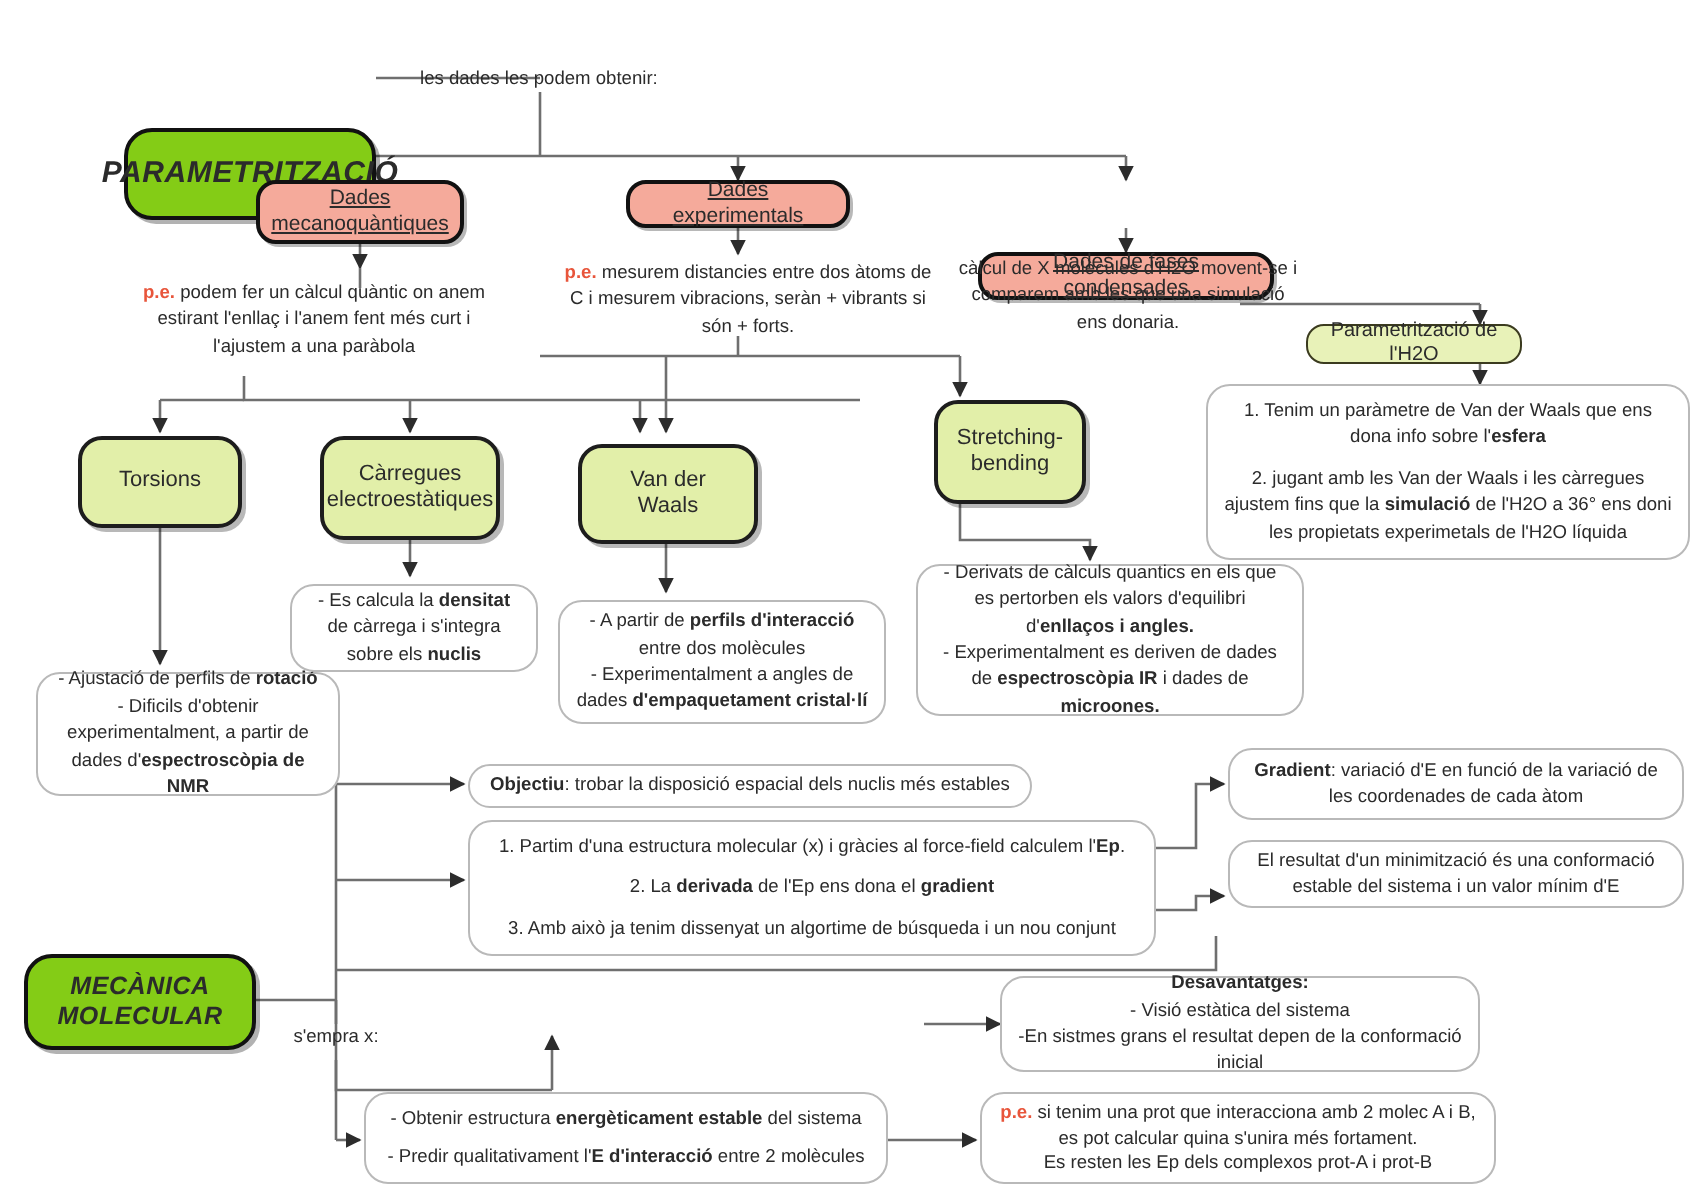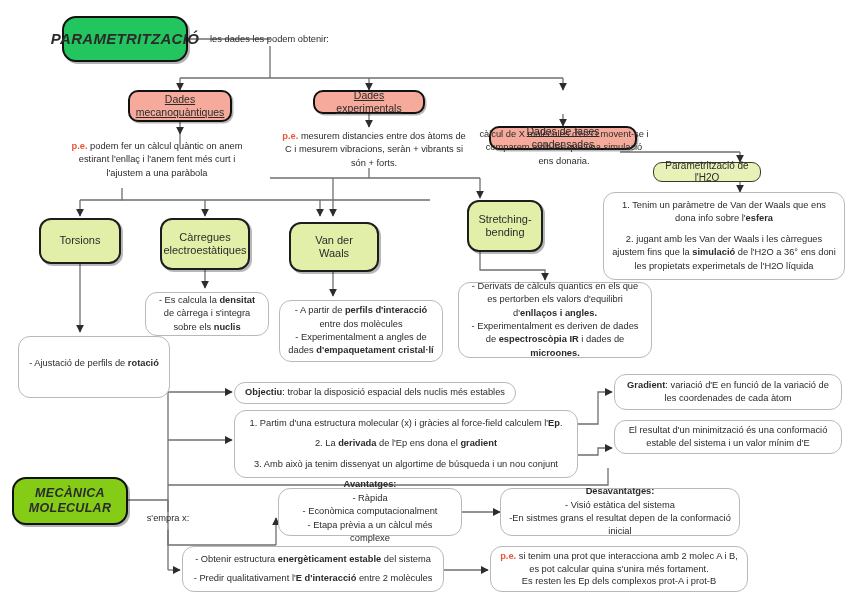--- a/index.html
+++ b/index.html
@@ -35,21 +35,21 @@
   }
   
   .chip {
     border: 2.5px solid #111;
     border-radius: 14px;
     font-style: italic;
     font-weight: bold;
     letter-spacing: 0.3px;
     box-shadow: 2px 2px 0 rgba(0,0,0,0.30);
   }
-  .chip-yellow { background: #22c55e; }
+  .chip-yellow { background: #84cc16; margin-top: 48px; }
   .chip-cyan   { background: #84cc16; }
   .chip .lines { display: block; }
   .chip .l { display: block; }
 
   
   .pill-pink {
     background: #f5aa9b;
     border: 2px solid #111;
     border-radius: 10px;
     font-size: 10.5px;
@@ -257,20 +257,23 @@
       <span class="l">Stretching-</span><br>
       <span class="l">bending</span>
     </span>
   </div>
 
   <div class="note" style="position:absolute; left:18px; top:336px; width:152px; height:62px;">
     <div>
       <span>- Ajustació de perfils de </span><b>rotació</b>
     </div>
     <div class="blank"></div>
+    <div>
+      <span>- Dificils d'obtenir experimentalment, a partir de dades d'</span><b>espectroscòpia de NMR</b>
+    </div>
   </div>
 
   <div class="note" style="position:absolute; left:145px; top:292px; width:124px; height:44px;">
     <div>
       <span>- Es calcula la </span><b>densitat</b><span> de càrrega i s'integra sobre els </span><b>nuclis</b>
     </div>
   </div>
 
   <div class="note" style="position:absolute; left:279px; top:300px; width:164px; height:62px;">
     <div>
@@ -317,26 +320,20 @@
       <b>Gradient</b><span>: variació d'E en funció de la variació de les coordenades de cada àtom</span>
     </div>
   </div>
 
   <div class="note" style="position:absolute; left:614px; top:420px; width:228px; height:34px;">
     <div>
       <span>El resultat d'un minimització és una conformació estable del sistema i un valor mínim d'E</span>
     </div>
   </div>
 
-  <div class="note" style="position:absolute; left:278px; top:488px; width:184px; height:48px;">
-    <div><b>Avantatges:</b></div>
-    <div>- Ràpida</div>
-    <div>- Econòmica computacionalment</div>
-    <div>- Etapa prèvia a un càlcul més complexe</div>
-  </div>
 
   <div class="note" style="position:absolute; left:500px; top:488px; width:240px; height:48px;">
     <div><b>Desavantatges:</b></div>
     <div>- Visió estàtica del sistema</div>
     <div>-En sistmes grans el resultat depen de la conformació inicial</div>
   </div>
 
   <div class="note" style="position:absolute; left:182px; top:546px; width:262px; height:46px;">
     <div>
       <span>- Obtenir estructura </span><b>energèticament estable</b><span> del sistema</span>

